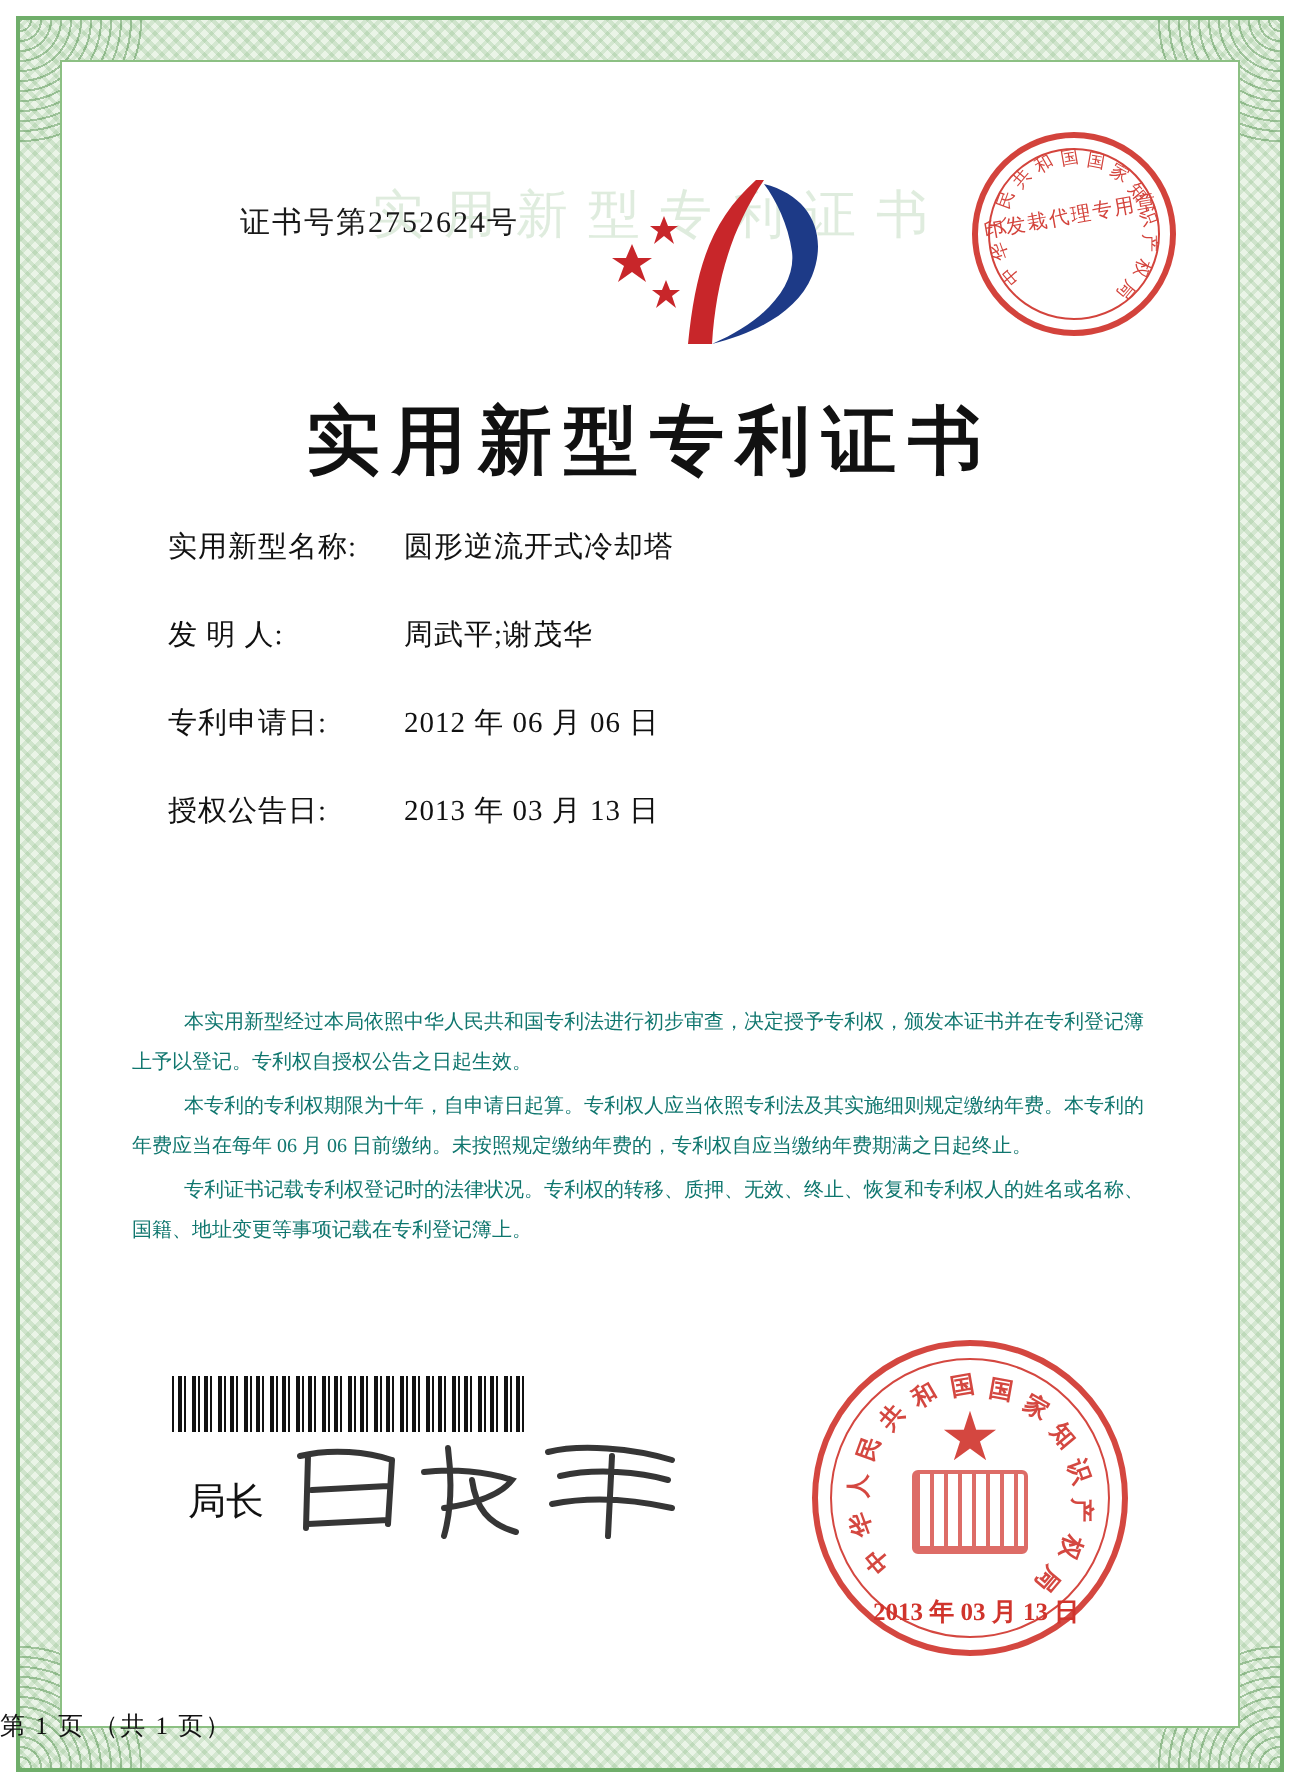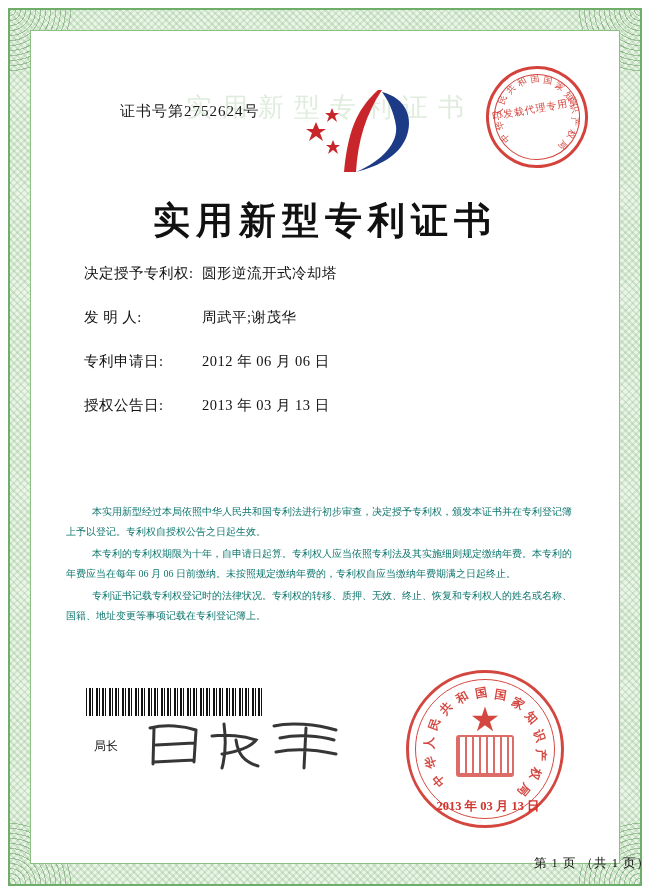--- a/index.html
+++ b/index.html
@@ -186,21 +186,21 @@
       90deg,
       #111 0 1px, #fff 1px 3px, #111 3px 5px, #fff 5px 6px,
       #111 6px 7px, #fff 7px 10px, #111 10px 12px, #fff 12px 13px);
   }
 
   
   .sign-label {
     position: absolute;
     left: 50px;
     top: 692px;
-    font-size: 12px;
+    font-size: 19px;
     color: #111;
   }
   .signature {
     position: absolute;
     left: 96px;
     top: 668px;
     width: 210px;
     height: 62px;
     color: #1b1b1b;
     font-size: 44px;
@@ -270,23 +270,23 @@
     top: 752px;
     width: 152px;
     text-align: center;
     font-size: 12.5px;
     color: #d0342c;
     font-weight: bold;
   }
 
   .page-footer {
     position: absolute;
-    left: 12px; right: 0;
+    left: 0; right: 0;
     bottom: 22px;
-    text-align: right;
+    text-align: left;
     font-size: 12.5px;
     color: #111;
     letter-spacing: 1px;
   }
 </style>
 </head>
 <body>
 
 <div class="page">
 
@@ -333,21 +333,21 @@
         <span style="transform: rotate(120deg) translate(0,-42px);">权</span>
         <span style="transform: rotate(140deg) translate(0,-42px);">局</span>
       </div>
       <div class="center-text">印发栽代理专用章</div>
     </div>
 
     <div class="title">实用新型专利证书</div>
 
     <div class="fields">
       <div class="field">
-        <span class="label">决定授予专利权:</span><span class="value">圆形逆流开式冷却塔</span>
+        <span class="label">实用新型名称:</span><span class="value">圆形逆流开式冷却塔</span>
       </div>
       <div class="field">
         <span class="label">发 明 人:</span><span class="value">周武平;谢茂华</span>
       </div>
       <div class="field">
         <span class="label">专利申请日:</span><span class="value">2012 年 06 月 06 日</span>
       </div>
       <div class="field">
         <span class="label">授权公告日:</span><span class="value">2013 年 03 月 13 日</span>
       </div>

